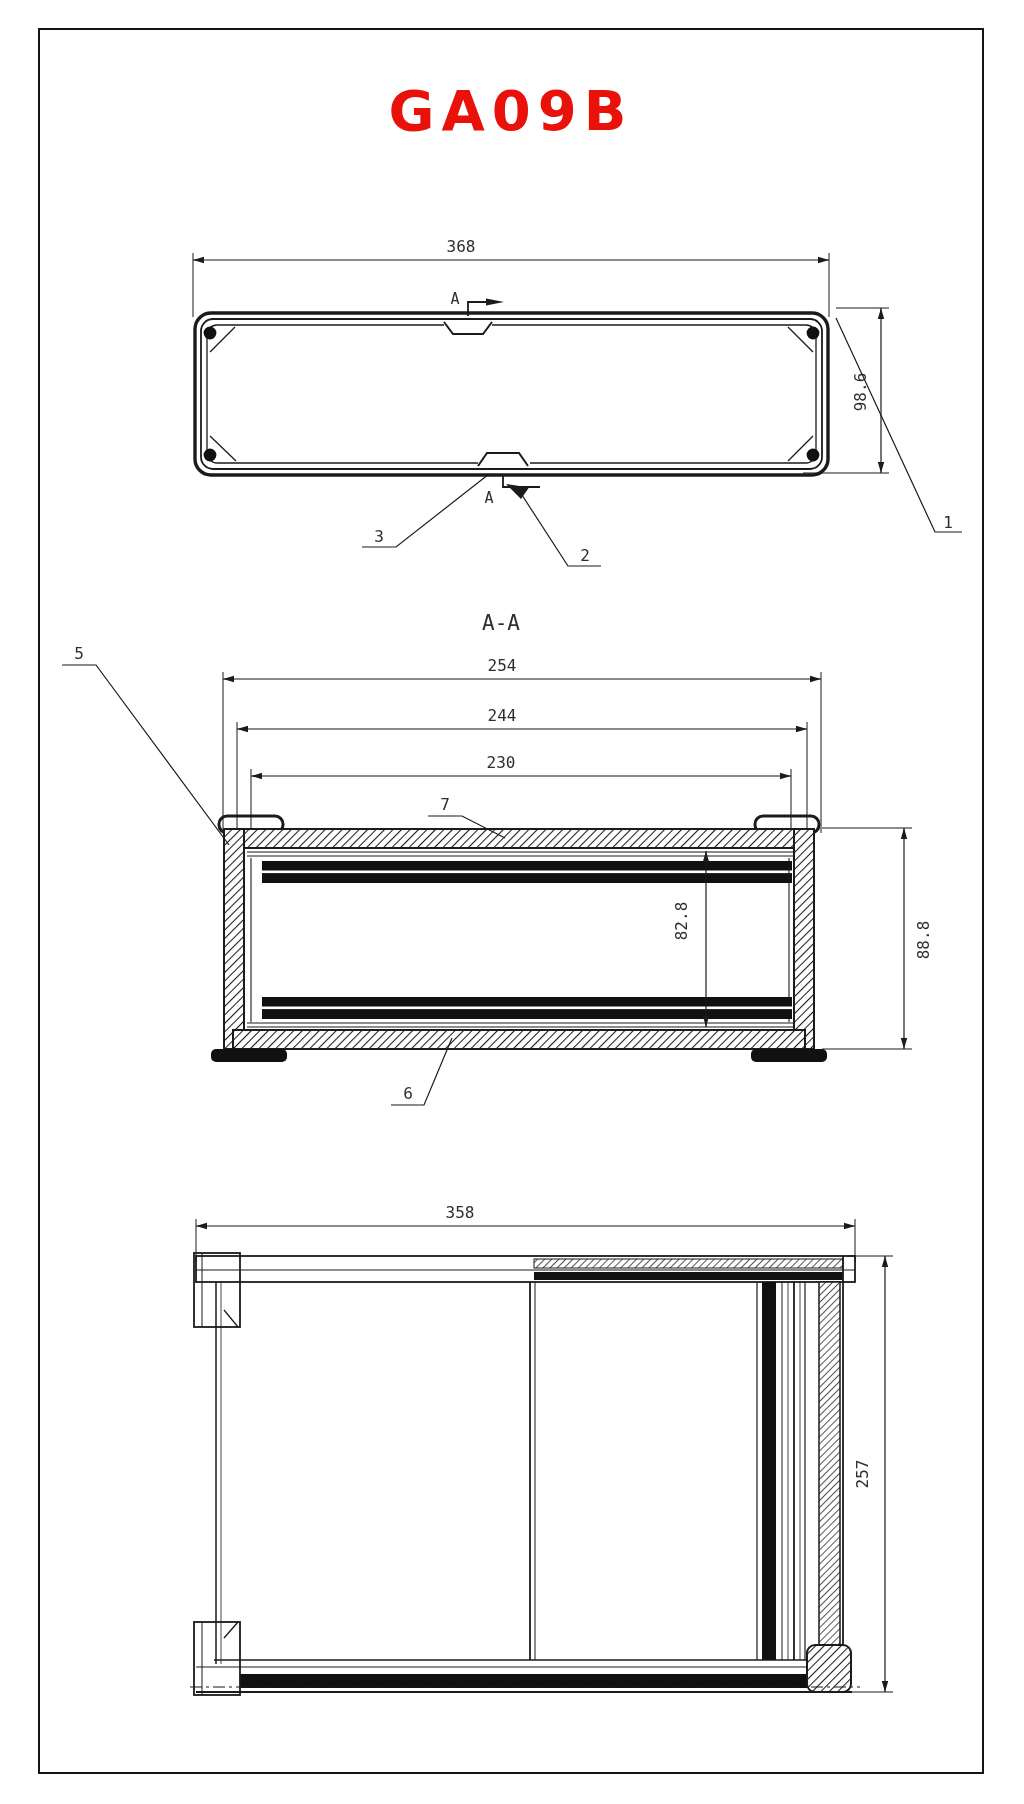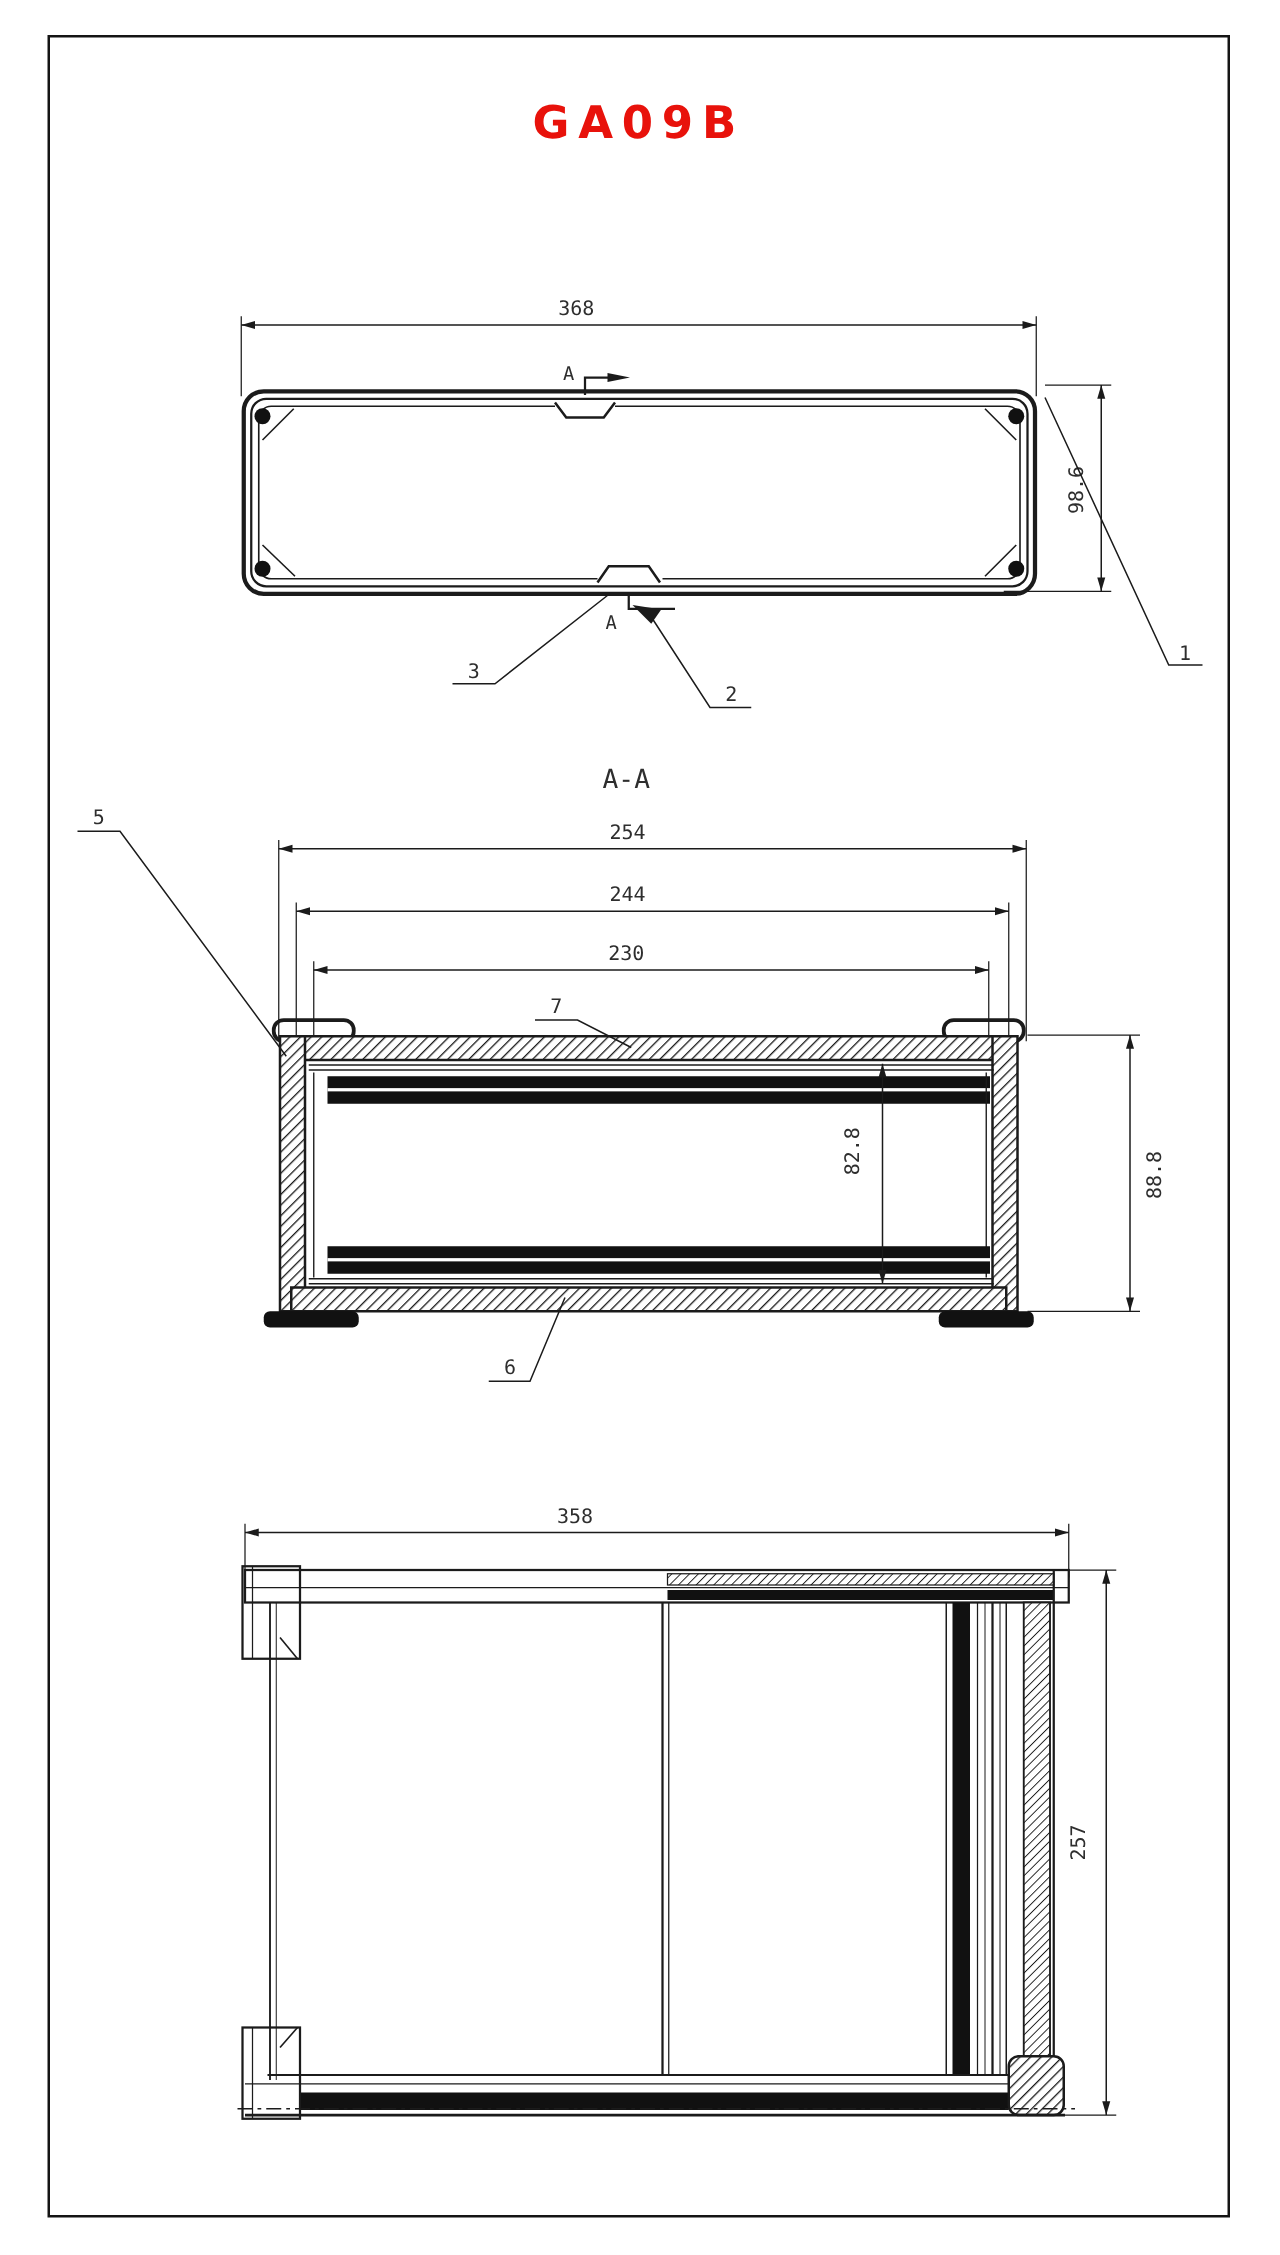--- a/index.html
+++ b/index.html
@@ -2,21 +2,21 @@
 <html><head>
 <meta charset="utf-8">
 <style>
   html,body{margin:0;padding:0;background:#ffffff;}
   .sheet{position:relative;width:1024px;height:1804px;background:#fff;overflow:hidden;
          font-family:"DejaVu Sans Mono","Liberation Mono",monospace;}
   .sheet-border{position:absolute;left:38px;top:28px;width:946px;height:1746px;
                 border:2.5px solid #141414;box-sizing:border-box;}
   .title{position:absolute;left:38px;top:78px;width:946px;text-align:center;
          font-family:"DejaVu Sans","Liberation Sans",sans-serif;
-         font-size:36px;font-weight:bold;letter-spacing:7px;}
+         font-size:56px;font-weight:bold;letter-spacing:7px;}
   svg{position:absolute;left:0;top:0;}
   .ln{stroke:#1b1b1b;fill:none;}
   .thin{stroke-width:1;}
   .dimln{stroke-width:1.2;}
   .med{stroke-width:1.8;}
   .heavy{stroke-width:3.4;}
   .arrow{fill:#1b1b1b;stroke:none;}
   text{fill:#2e2e2e;font-family:"DejaVu Sans Mono","Liberation Mono",monospace;font-size:16px;}
   .stitle{font-size:21px;}
   .marker{font-size:15px;}

